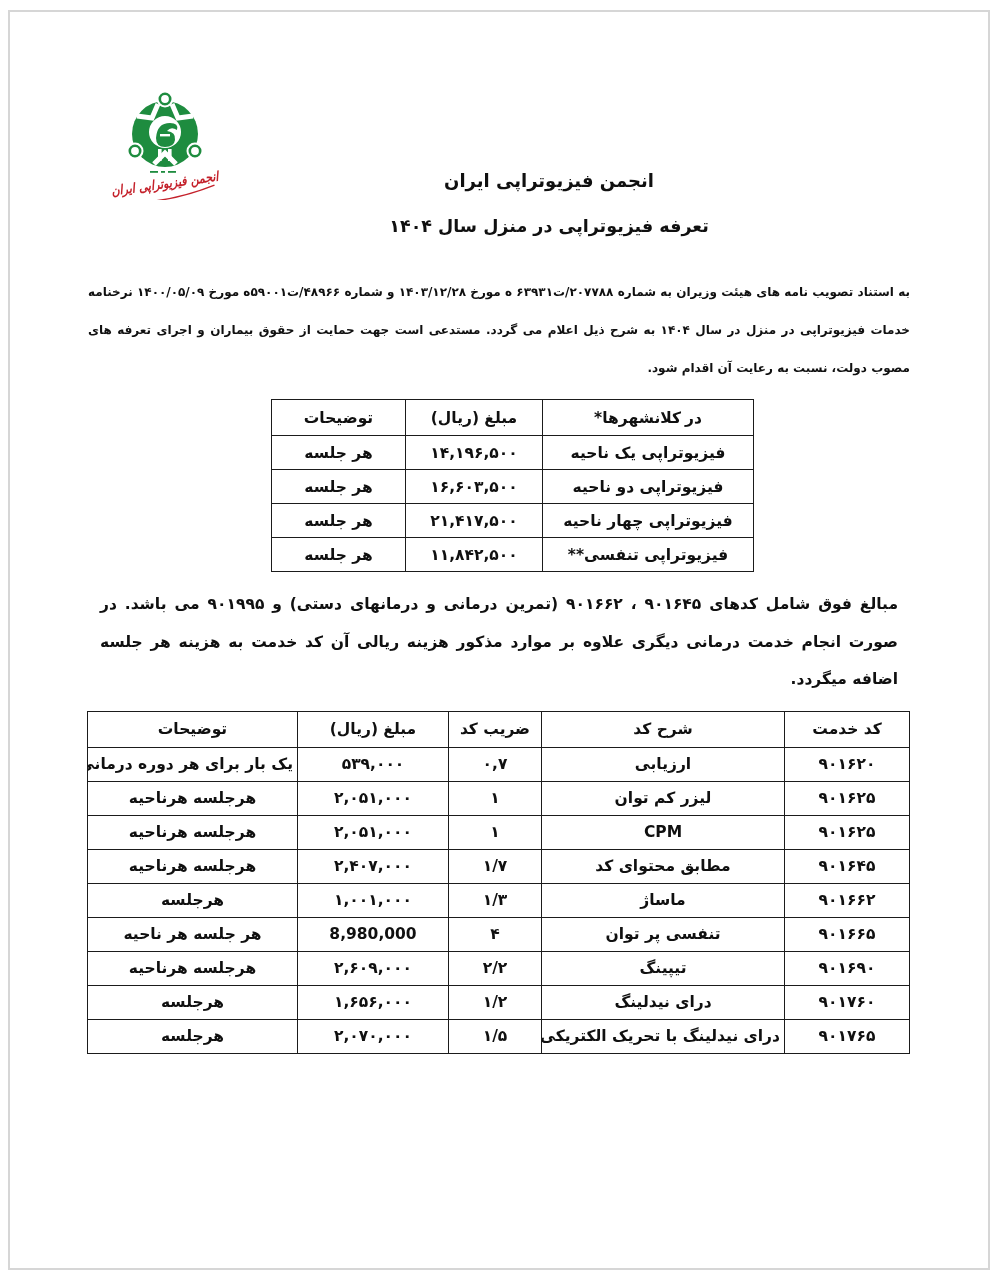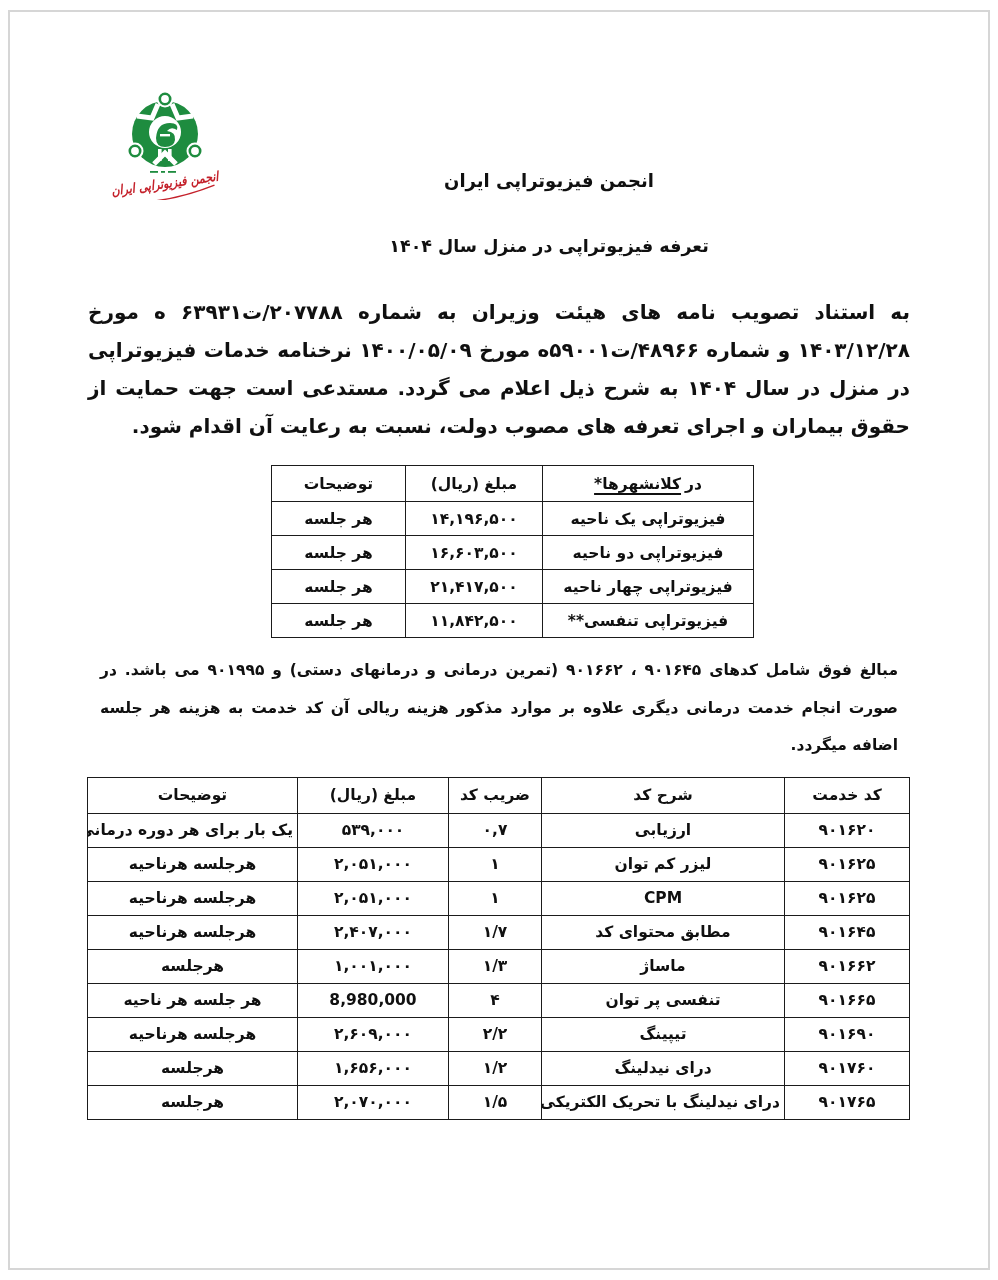--- a/index.html
+++ b/index.html
@@ -13,34 +13,34 @@
   }
   .doc{
     position:absolute;left:0;top:0;width:998px;height:1280px;
     direction:rtl;font-weight:bold;
   }
   
   .logo{position:absolute;left:94px;top:54px;width:142px;height:146px;}
   
   .titles{padding-top:170px;text-align:center;position:relative;right:-50px;width:822px;margin:0 88px;}
   .title{font-size:18px;letter-spacing:0;}
-  .subtitle{font-size:17.5px;margin-top:45px;}
+  .subtitle{font-size:17.5px;margin-top:25px;}
   
   .content{margin:0 88px;width:822px;}
-  .intro{margin-top:37px;font-size:20px;line-height:38px;text-align:justify;}
+  .intro{margin-top:37px;font-size:12px;line-height:38px;text-align:justify;}
   .notes{margin-top:14px;font-size:15.5px;line-height:37.5px;text-align:justify;}
   .notes p{margin:12px;}
   
   table{border-collapse:collapse;table-layout:fixed;}
   td{border:1.8px solid #1b1b1b;text-align:center;vertical-align:middle;
      font-size:15.5px;font-weight:bold;padding:0 4px;height:33px;overflow:hidden;white-space:nowrap;}
   tr.head td{height:35px;}
   .tbl-metro{width:482px;margin-top:9px;margin-right:156px;}
   .tbl-codes{width:822px;margin-top:9px;}
-  .hdr-under{text-decoration:underline;text-decoration-thickness:1.5px;text-underline-offset:4px;margin-inline-start:4px;}
+  .hdr-under{text-decoration-thickness:1.5px;text-underline-offset:4px;margin-inline-start:4px;}
 </style>
 </head>
 <body>
 
 <div class="scan-frame"></div>
 
 <div class="doc">
 
   <div class="logo">
     <svg width="142" height="146" viewBox="0 0 142 146">

